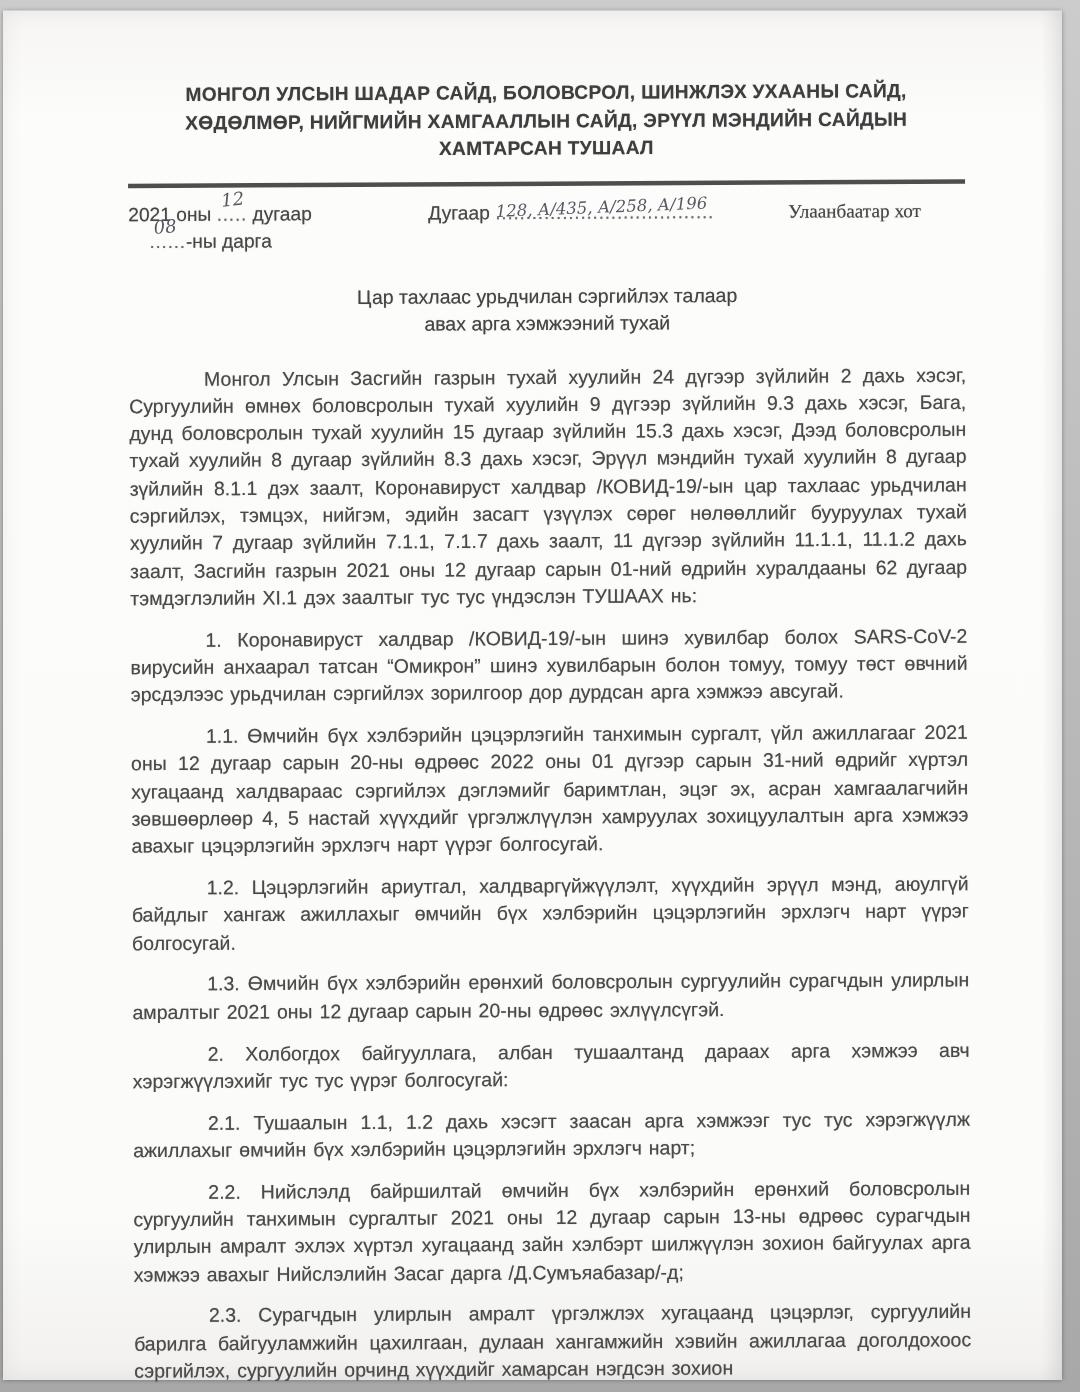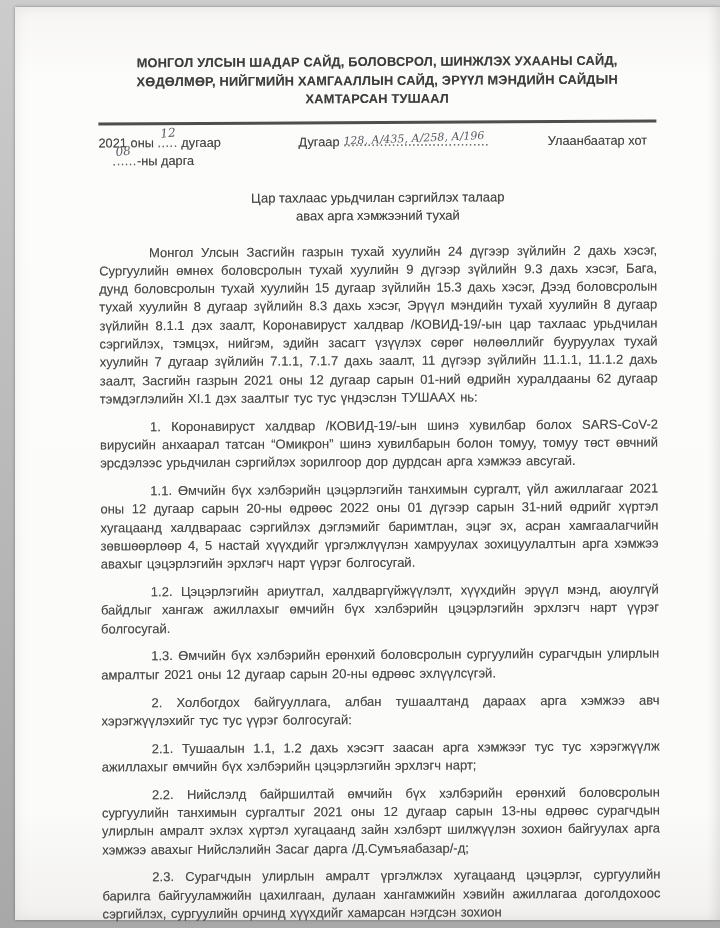--- a/index.html
+++ b/index.html
@@ -8,21 +8,21 @@
     background:#bdbdbd;
     font-family:"Liberation Sans",sans-serif;
     overflow:hidden;
   }
   .photo{
     position:relative;width:720px;height:928px;
     background:linear-gradient(180deg,#cccccc 0%,#bdbdbd 40%,#a8a8a8 100%);
     overflow:hidden;
   }
   .page{
-    position:absolute;left:15px;top:7px;width:706px;height:913px;
+    position:absolute;left:2px;top:7px;width:706px;height:913px;
     background:linear-gradient(180deg,#f6f5f3 0%,#fcfcfb 8%,#fbfbfa 88%,#f1f0ee 100%);
     box-shadow:inset 0 0 14px rgba(0,0,0,0.07), 0 0 3px rgba(0,0,0,0.35);
   }
   .page::after{
     content:"";position:absolute;right:0;top:0;bottom:0;width:14px;
     background:linear-gradient(90deg,rgba(0,0,0,0) 0%,rgba(0,0,0,0.06) 100%);
   }
   .content{
     position:absolute;left:83px;top:46px;width:558px;
     transform:rotate(-0.3deg);transform-origin:50% 0;
@@ -38,21 +38,21 @@
   .rule{
     height:3px;background:#4e4e4e;margin:0 0 9px 0;border:0;
   }
   .date-row{
     display:flex;justify-content:space-between;
     font-size:12.8px;line-height:18px;margin-bottom:14px;
   }
   .date-left{width:170px;}
   .date-left .line2{margin-left:14px;}
   .date-center{flex:1;padding-left:30px;}
-  .date-right{width:118px;text-align:center;}
+  .date-right{width:118px;text-align:left;font-family:Liberation Serif, serif;}
   .dots{color:#6a6a6a;letter-spacing:0.5px;}
   .hw-slot{position:relative;display:inline-block;}
   .hw{
     position:absolute;left:3px;top:-10px;
     font-family:"DejaVu Serif",serif;font-style:italic;
     font-size:12px;color:#585862;
     transform:rotate(-5deg);white-space:nowrap;
     text-shadow:none;
   }
   .hw-number-wrap{position:relative;display:inline-block;}

